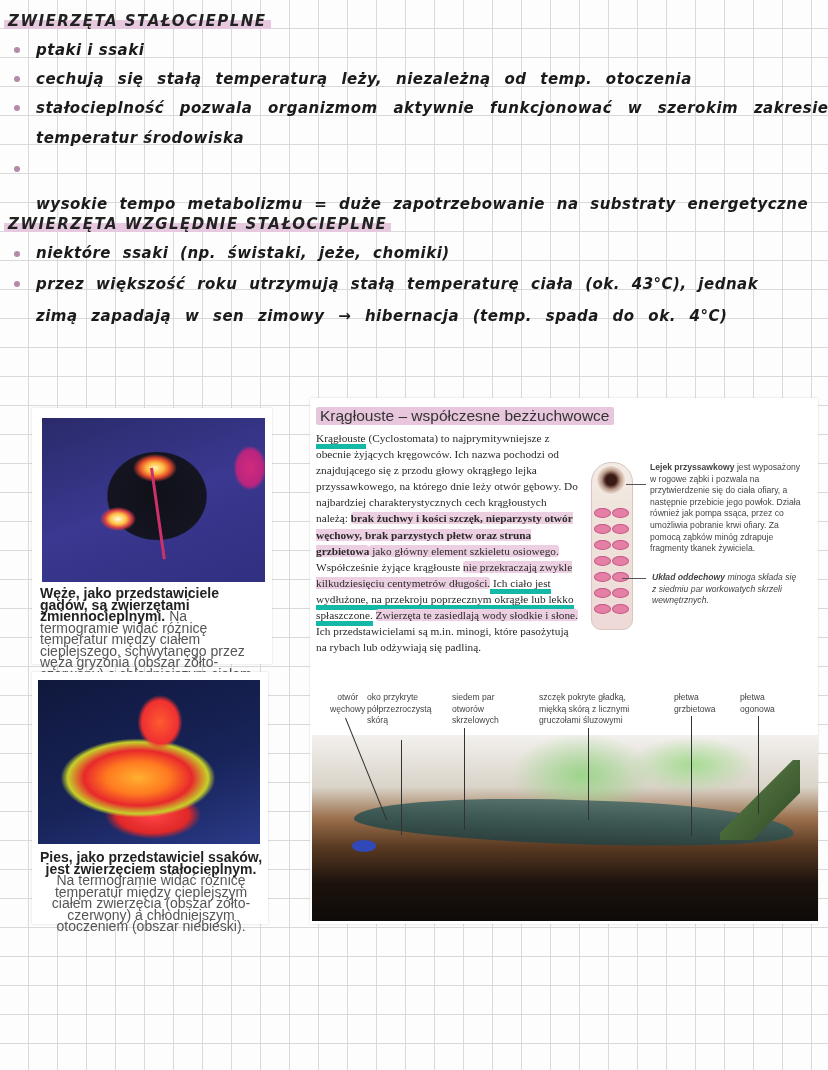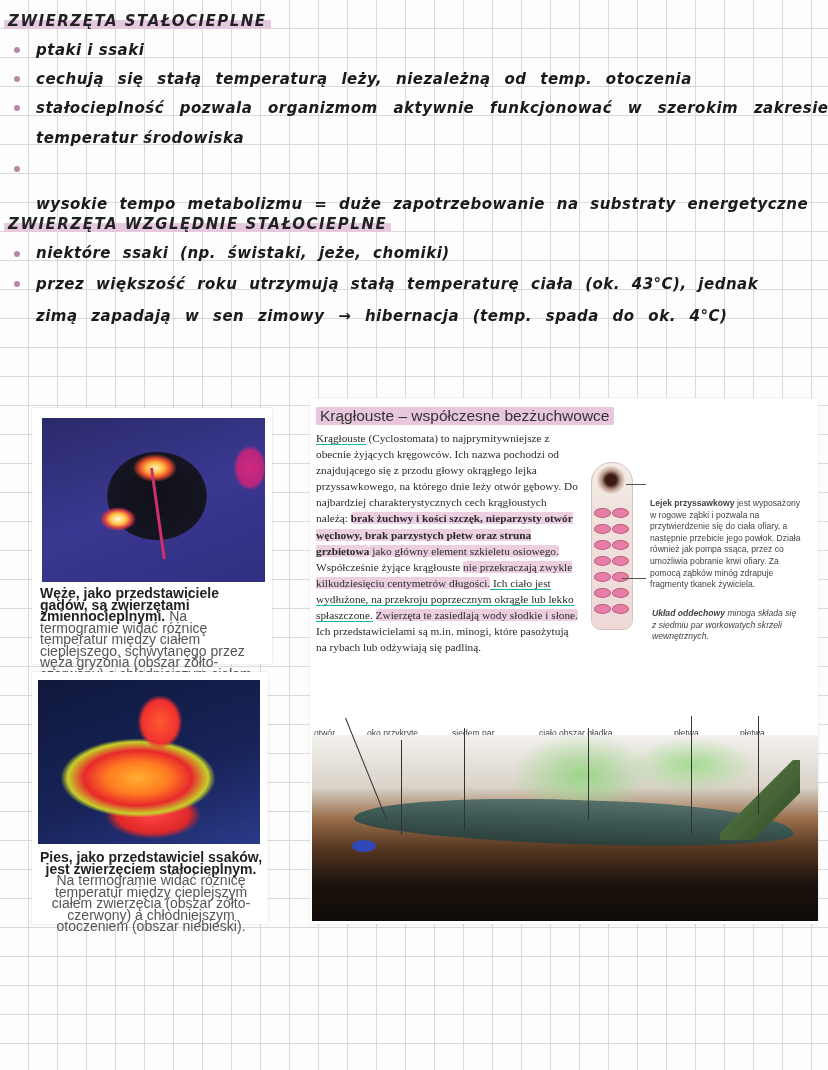--- a/index.html
+++ b/index.html
@@ -52,31 +52,31 @@
   .lam-title {
     position: absolute; left: 316px; top: 407px; font-family: "Liberation Sans", sans-serif;
     font-size: 15.5px; color: #333; padding: 0 4px;
     background: #e8c7dd; border-radius: 2px; line-height: 18px;
   }
   .lam-body {
     position: absolute; left: 316px; top: 430px; width: 262px;
     font-family: "Liberation Serif", serif; font-size: 11.3px; line-height: 16.1px; color: #2a2a2a;
   }
   .hl { background: #ecd0e2; border-radius: 3px; }
-  .ul { border-bottom: 1px solid #14b8a6; font-family: Liberation Serif, serif; }
+  .ul { border-bottom: 5px solid #14b8a6; font-family: Liberation Serif, serif; }
   .diagram {
     position: absolute; left: 591px; top: 462px; width: 40px; height: 166px;
     border-radius: 20px 20px 10px 10px;
     background: linear-gradient(to bottom, #f3ece6 0%, #efe4dc 30%, #eed9d6 100%);
     border: 1px solid #d9c5c0;
   }
   .mouth { position: absolute; left: 596px; top: 465px; width: 30px; height: 30px; border-radius: 50%;
     background: radial-gradient(circle, #3a1a14 0 25%, #b89888 45%, #f7efe8 70%); }
   .gill { position: absolute; width: 15px; height: 8px; border-radius: 50%; background: #e57fa6; border: 1px solid #c55a86; }
-  .annot-text { position: absolute; font-family: "Liberation Sans", sans-serif; font-size: 8.6px; line-height: 11.6px; color: #444; margin-top: 36px; }
+  .annot-text { position: absolute; font-family: "Liberation Sans", sans-serif; font-size: 8.6px; line-height: 11.6px; color: #444; }
   .leader { position: absolute; height: 1px; background: #555; }
 
   .fish-photo {
     position: absolute; left: 312px; top: 735px; width: 506px; height: 186px;
     background:
       radial-gradient(ellipse 100px 60px at 270px 40px, #9cd58a 0%, transparent 70%),
       radial-gradient(ellipse 90px 40px at 380px 30px, #a6dc92 0%, transparent 70%),
       linear-gradient(to bottom, #f3f1ee 0%, #d9d3c8 28%, #9a6f4c 45%, #5a3a22 60%, #1b120c 80%, #0f0b08 100%);
   }
   .fish-body {
@@ -163,29 +163,29 @@
 <div class="leader" style="left:626px; top:484px; width:20px;"></div>
 <div class="leader" style="left:622px; top:578px; width:24px;"></div>
 
 <div class="annot-text" style="left:650px; top:462px; width:152px;">
   <b>Lejek przyssawkowy</b><span> jest wyposażony w rogowe ząbki i pozwala na przytwierdzenie się do ciała ofiary, a następnie przebicie jego powłok. Działa również jak pompa ssąca, przez co umożliwia pobranie krwi ofiary. Za pomocą ząbków minóg zdrapuje fragmenty tkanek żywiciela.</span>
 </div>
 <div class="annot-text" style="left:652px; top:572px; width:150px;font-style:italic;">
   <b>Układ oddechowy</b><span> minoga składa się z siedmiu par workowatych skrzeli wewnętrznych.</span>
 </div>
 
-<div class="annot-text" style="left:314px; top:692px; white-space:pre-line;">otwór
+<div class="annot-text" style="left:330px; top:692px; white-space:pre-line;text-align:center;">otwór
 węchowy</div>
 <div class="annot-text" style="left:367px; top:692px; white-space:pre-line;">oko przykryte
 półprzezroczystą
 skórą</div>
 <div class="annot-text" style="left:452px; top:692px; white-space:pre-line;">siedem par
 otworów
 skrzelowych</div>
-<div class="annot-text" style="left:539px; top:692px; white-space:pre-line;">ciało obszar gładką,
+<div class="annot-text" style="left:539px; top:692px; white-space:pre-line;">szczęk pokryte gładką,
 miękką skórą z licznymi
 gruczołami śluzowymi</div>
 <div class="annot-text" style="left:674px; top:692px; white-space:pre-line;">płetwa
 grzbietowa</div>
 <div class="annot-text" style="left:740px; top:692px; white-space:pre-line;">płetwa
 ogonowa</div>
 
 <div class="fish-photo"></div>
 <div class="fish-body"></div>
 <div class="fish-snout"></div>

